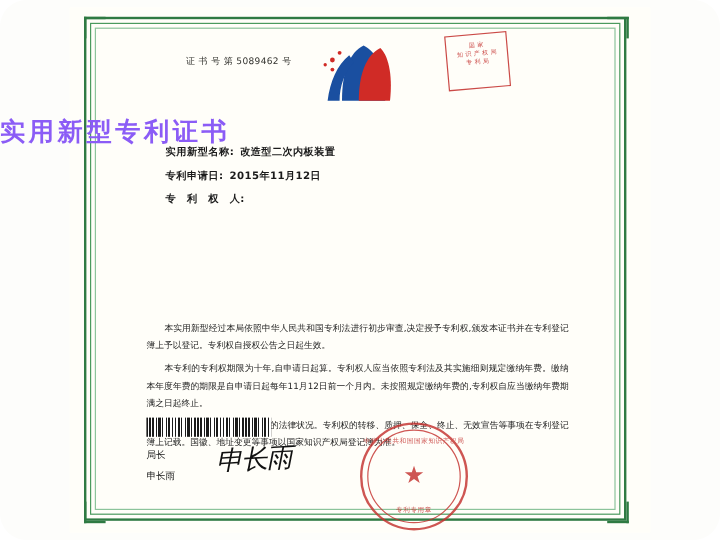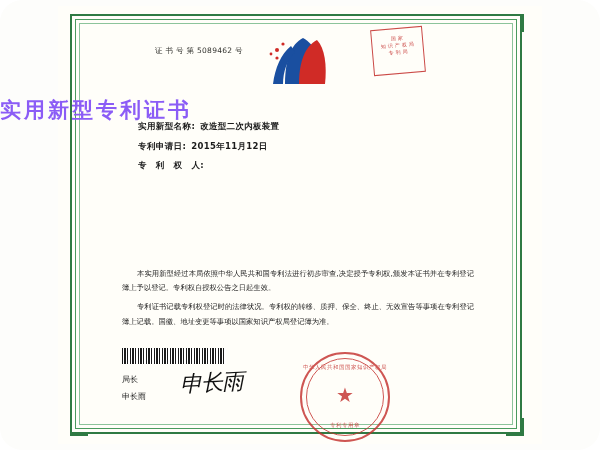--- a/index.html
+++ b/index.html
@@ -313,20 +313,21 @@
       <span class="field-label">专利申请日:</span>
       <span class="field-value">2015年11月12日</span>
     </div>
     <div class="field-row">
       <span class="field-label">专　利　权　人:</span>
     </div>
   </div>
 
   <div class="body-text">
     <p>本实用新型经过本局依照中华人民共和国专利法进行初步审查,决定授予专利权,颁发本证书并在专利登记簿上予以登记。专利权自授权公告之日起生效。</p>
+    <p>本专利的专利权期限为十年,自申请日起算。专利权人应当依照专利法及其实施细则规定缴纳年费。缴纳本年度年费的期限是自申请日起每年11月12日前一个月内。未按照规定缴纳年费的,专利权自应当缴纳年费期满之日起终止。</p>
     <p>专利证书记载专利权登记时的法律状况。专利权的转移、质押、保全、终止、无效宣告等事项在专利登记簿上记载。国徽、地址变更等事项以国家知识产权局登记簿为准。</p>
   </div>
 
   <div class="barcode"></div>
 
   <div class="sig-block">
     <div>局长</div>
     <div>申长雨</div>
   </div>
   <div class="sig-name">申长雨</div>

